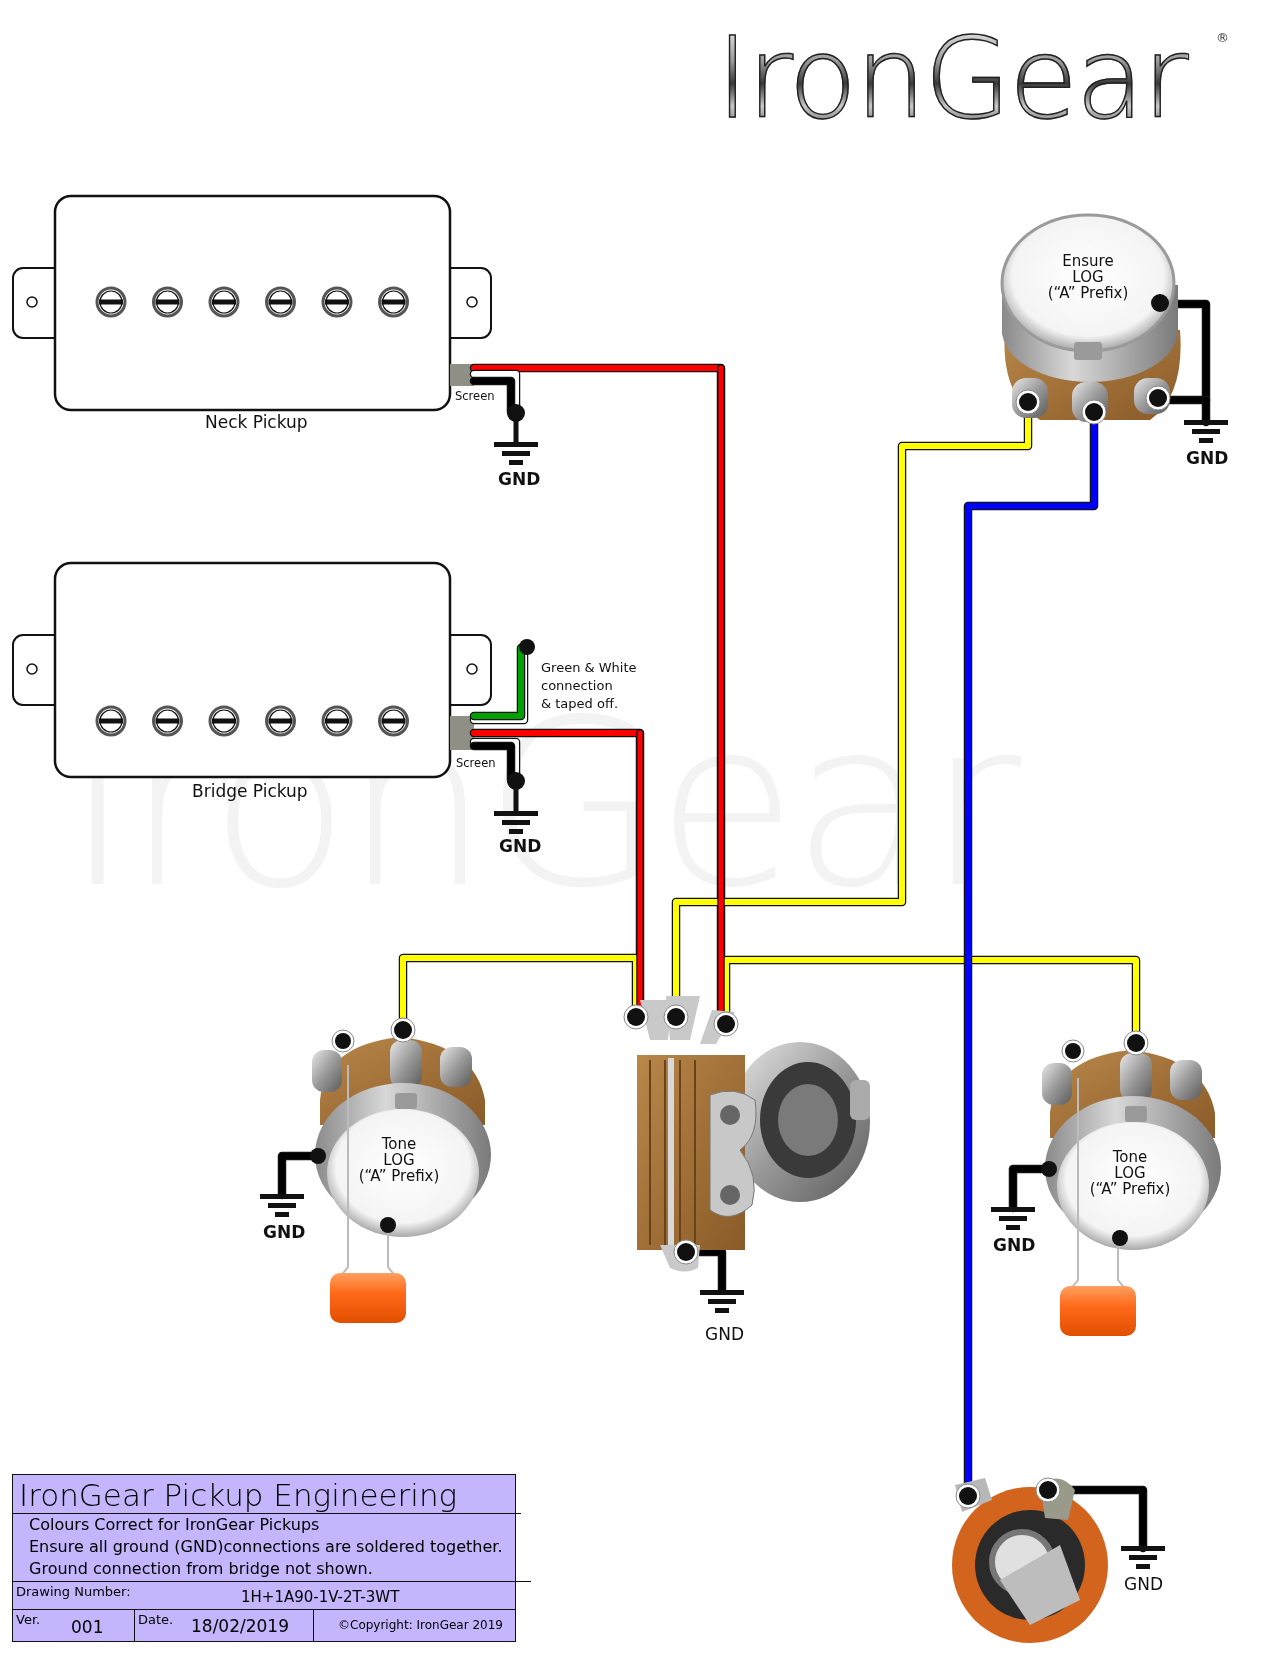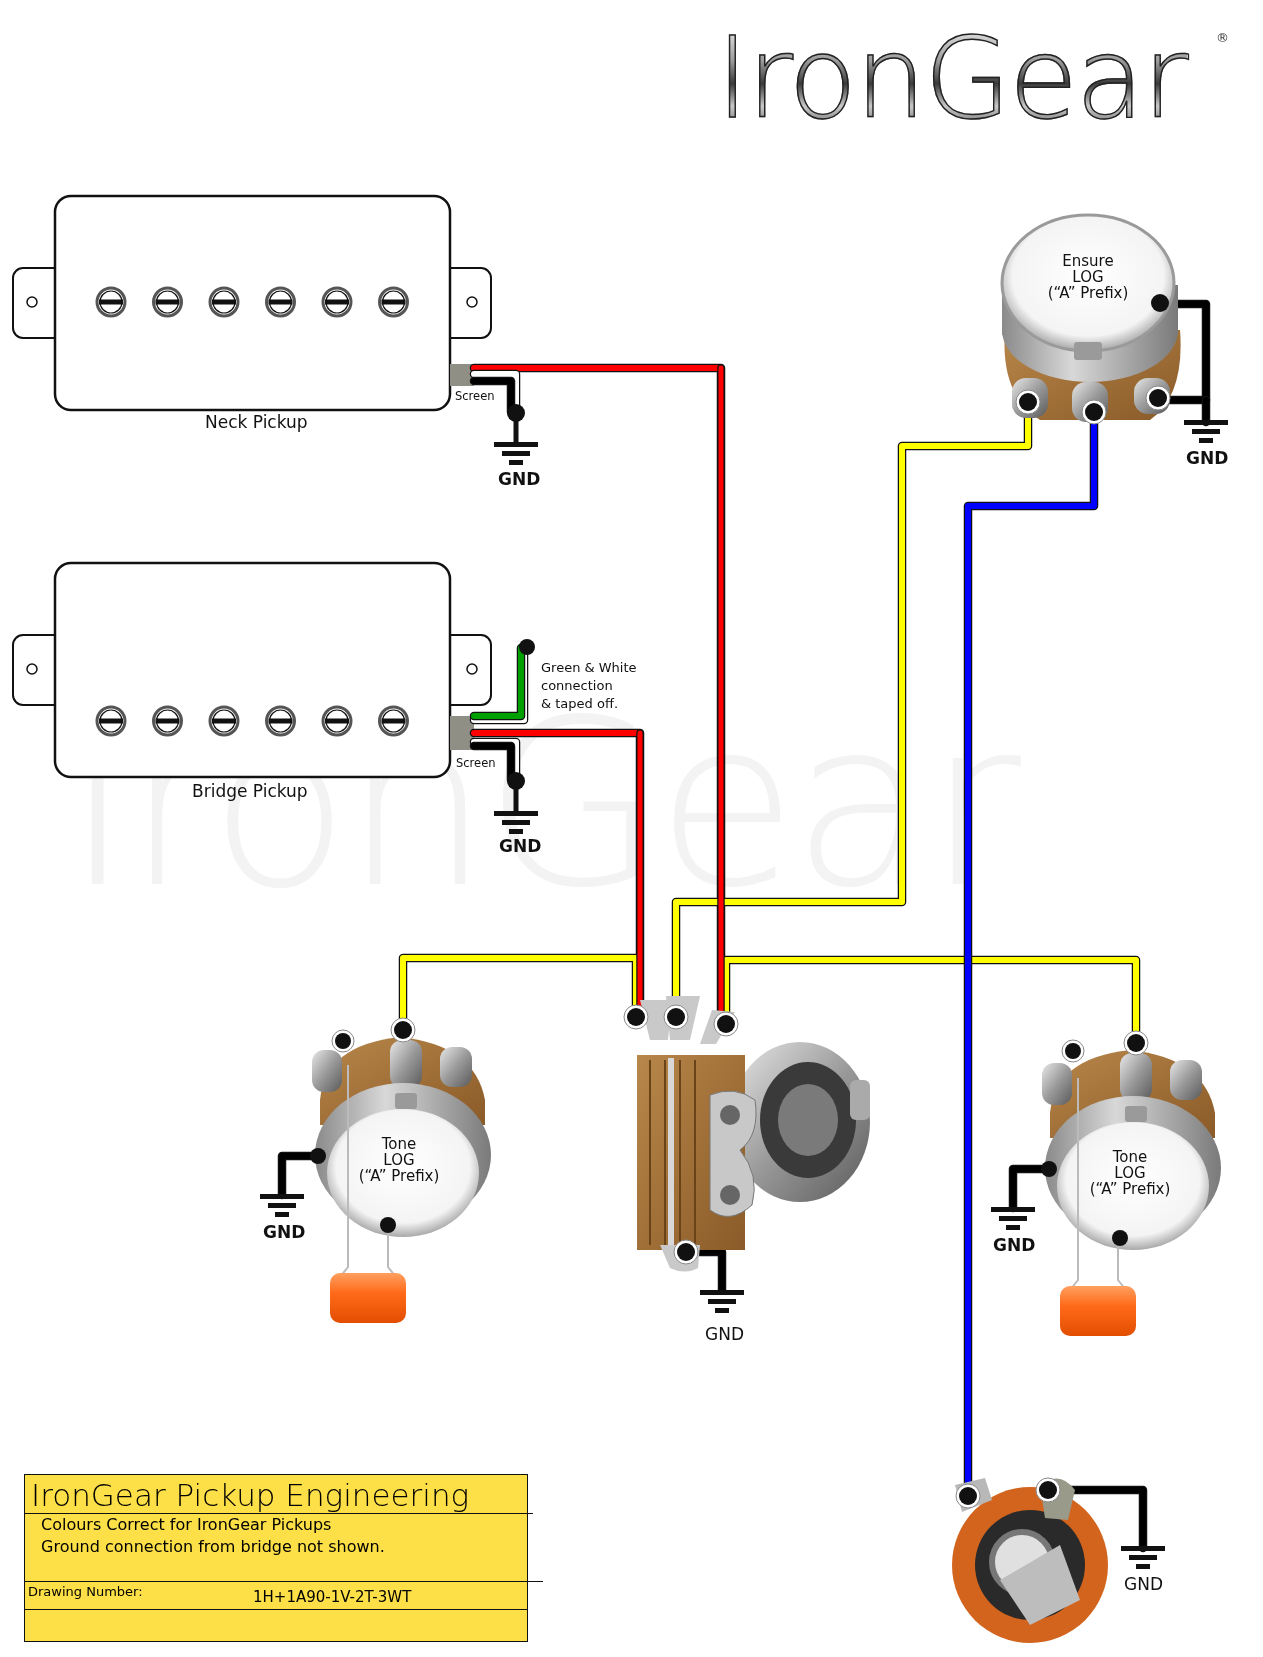--- a/index.html
+++ b/index.html
@@ -7,21 +7,21 @@
   #stage{position:absolute;left:0;top:0;width:1263px;height:1657px;}
   .lbl{position:absolute;color:#111;white-space:nowrap;}
   .logo{position:absolute;left:716px;top:22px;font-family:"DejaVu Sans",sans-serif;font-weight:200;font-size:112px;letter-spacing:-2px;
         background:linear-gradient(180deg,#f2f2f2 0%,#9a9a9a 35%,#3a3a3a 55%,#c8c8c8 75%,#5a5a5a 100%);
         -webkit-background-clip:text;background-clip:text;color:transparent;
         -webkit-text-stroke:1.4px #222;line-height:1;}
   .reg{position:absolute;left:1216px;top:30px;font-size:13px;color:#333;}
   .watermark{position:absolute;left:64px;top:690px;font-size:230px;font-weight:200;color:#f3f3f3;letter-spacing:-6px;line-height:1;z-index:0;}
   .gnd{font-family:"DejaVu Sans",sans-serif;font-weight:bold;font-size:17px;}
   .pot-label{font-size:15px;text-align:center;line-height:16px;}
-  .tb{position:absolute;left:12px;top:1474px;width:502px;height:166px;border:1.5px solid #111;background:#fde047;margin-left:12px;}
+  .tb{position:absolute;left:12px;top:1474px;width:502px;height:166px;border:1.5px solid #111;background:#c4b5fd;}
   .tb .row{position:absolute;left:0;width:100%;border-bottom:1.5px solid #111;}
   .tb .title{top:0;height:38px;font-size:31px;padding-left:6px;line-height:40px;font-family:"DejaVu Sans",sans-serif;font-weight:200;}
   .tb .notes{top:39px;height:67px;font-size:16px;padding-left:16px;}
   .tb .notes div{height:22px;line-height:22px;}
   .tb .dn{top:107px;height:27px;}
   .tb .bottom{top:135px;height:31px;border-bottom:none;}
   .small{font-size:13px;position:absolute;}
   .cell{position:absolute;top:0;height:31px;border-right:1.5px solid #111;}
 </style>
 </head>
@@ -325,20 +325,32 @@
   <div class="lbl pot-label" style="left:1080px;top:1149px;width:100px;z-index:2">
     <div>Tone</div>
     <div>LOG</div>
     <div>(“A” Prefix)</div>
   </div>
 
   <div class="tb" style="z-index:3">
     <div class="row title">IronGear Pickup Engineering</div>
     <div class="row notes">
       <div>Colours Correct for IronGear Pickups</div>
+      <div>Ensure all ground (GND)connections are soldered together.</div>
       <div>Ground connection from bridge not shown.</div>
     </div>
     <div class="row dn">
       <span class="small" style="left:3px;top:2px">Drawing Number:</span>
       <span style="position:absolute;left:228px;top:6px;font-size:15px">1H+1A90-1V-2T-3WT</span>
     </div>
+    <div class="row bottom">
+      <div class="cell" style="left:0;width:121px">
+        <span class="small" style="left:3px;top:2px">Ver.</span>
+        <span style="position:absolute;left:58px;top:7px;font-size:17px">001</span>
+      </div>
+      <div class="cell" style="left:122px;width:178px">
+        <span class="small" style="left:3px;top:2px">Date.</span>
+        <span style="position:absolute;left:56px;top:6px;font-size:17px">18/02/2019</span>
+      </div>
+      <span style="position:absolute;left:325px;top:8px;font-size:12px">©Copyright: IronGear 2019</span>
+    </div>
   </div>
 </div>
 
 </body></html>

